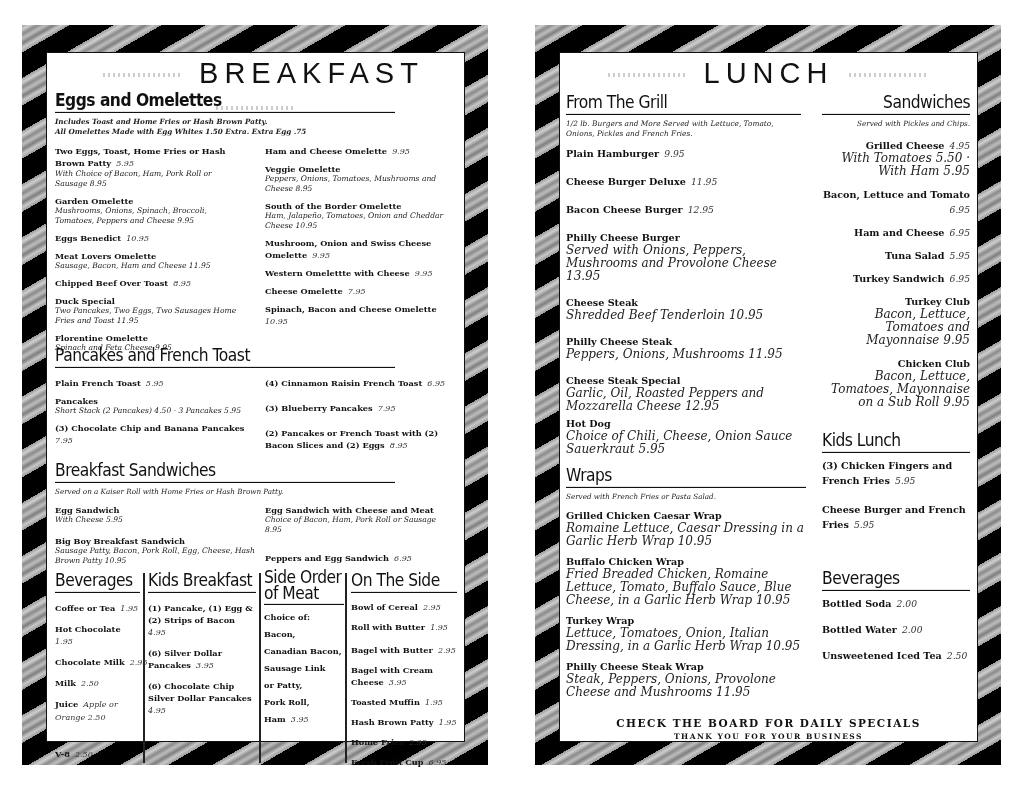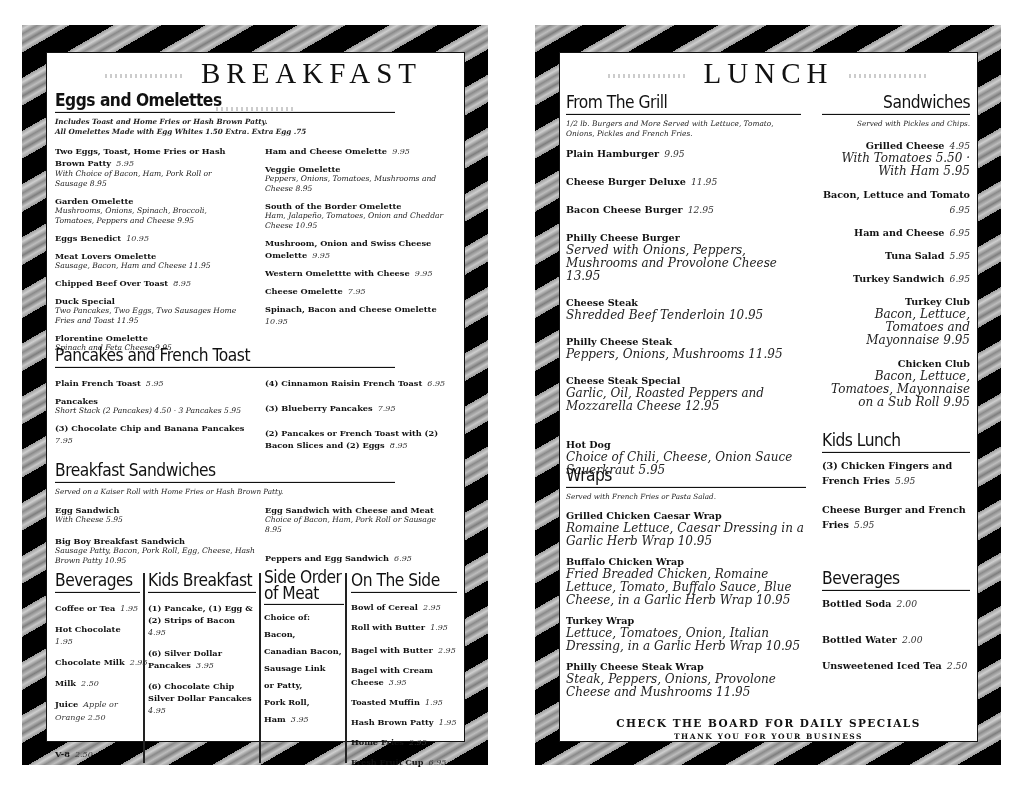--- a/index.html
+++ b/index.html
@@ -15,21 +15,21 @@
         #9a9a9a 22px, #c8c8c8 26px, #7e7e7e 30px, #bdbdbd 34px, #8a8a8a 38px, #cfcfcf 42px, #999 46px);
   }
   .page.left { left: 22px; }
   .page.right { left: 535px; }
   .panel {
     position: absolute; left: 24px; top: 27px; right: 23px; bottom: 23px;
     background: #fff; border: 1.5px solid #111; box-sizing: border-box;
   }
   .banner {
     position: absolute; top: 4px; left: 0; right: 0; text-align: center;
-    font-family: Liberation Serif, serif; font-size: 29px; letter-spacing: 6px; color: #111;
+    font-family: Liberation Sans, sans-serif; font-size: 29px; letter-spacing: 6px; color: #111;
   }
   .banner .dots {
     display: inline-block; width: 80px; height: 4px; vertical-align: middle; margin: 0 16px;
     background: repeating-linear-gradient(90deg, #ccc 0 2px, transparent 2px 5px);
   }
   .sec { position: absolute; }
   .sec-title {
     font-family: "DejaVu Sans", sans-serif; font-size: 15.5px; letter-spacing: -0.5px;
     border-bottom: 1.5px solid #111; padding-bottom: 1px; margin-bottom: 4px; white-space: nowrap;
     transform: scaleY(1.12); transform-origin: bottom left;
@@ -164,21 +164,21 @@
     <div class="col" style="left:6px; top:42px; width:235px;">
       <div class="sec-title">From The Grill</div>
       <div class="note" style="font-size:7.4px">1/2 lb. Burgers and More Served with Lettuce, Tomato, Onions, Pickles and French Fries.</div>
       <div class="item" style="margin-top:6px"><span class="nm">Plain Hamburger</span> <span class="pr">9.95</span></div>
       <div class="item" style="margin-top:13px"><span class="nm">Cheese Burger Deluxe</span> <span class="pr">11.95</span></div>
       <div class="item" style="margin-top:13px"><span class="nm">Bacon Cheese Burger</span> <span class="pr">12.95</span></div>
       <div class="item" style="margin-top:13px"><span class="nm">Philly Cheese Burger</span><span class="ds">Served with Onions, Peppers, Mushrooms and Provolone Cheese 13.95</span></div>
       <div class="item" style="margin-top:11px"><span class="nm">Cheese Steak</span><span class="ds">Shredded Beef Tenderloin 10.95</span></div>
       <div class="item" style="margin-top:11px"><span class="nm">Philly Cheese Steak</span><span class="ds">Peppers, Onions, Mushrooms 11.95</span></div>
       <div class="item" style="margin-top:11px"><span class="nm">Cheese Steak Special</span><span class="ds">Garlic, Oil, Roasted Peppers and Mozzarella Cheese 12.95</span></div>
-      <div class="item" style="margin-top:23px"><span class="nm">Hot Dog</span><span class="ds">Choice of Chili, Cheese, Onion Sauce Sauerkraut 5.95</span></div>
+      <div class="item" style="margin-top:2px"><span class="nm">Hot Dog</span><span class="ds">Choice of Chili, Cheese, Onion Sauce Sauerkraut 5.95</span></div>
     </div>
 
     <div class="col" style="left:6px; top:415px; width:240px;">
       <div class="sec-title">Wraps</div>
       <div class="note">Served with French Fries or Pasta Salad.</div>
       <div class="item" style="margin-top:5px"><span class="nm">Grilled Chicken Caesar Wrap</span><span class="ds">Romaine Lettuce, Caesar Dressing in a Garlic Herb Wrap 10.95</span></div>
       <div class="item" style="margin-top:5px"><span class="nm">Buffalo Chicken Wrap</span><span class="ds">Fried Breaded Chicken, Romaine Lettuce, Tomato, Buffalo Sauce, Blue Cheese, in a Garlic Herb Wrap 10.95</span></div>
       <div class="item" style="margin-top:5px"><span class="nm">Turkey Wrap</span><span class="ds">Lettuce, Tomatoes, Onion, Italian Dressing, in a Garlic Herb Wrap 10.95</span></div>
       <div class="item" style="margin-top:5px"><span class="nm">Philly Cheese Steak Wrap</span><span class="ds">Steak, Peppers, Onions, Provolone Cheese and Mushrooms 11.95</span></div>
     </div>
@@ -197,20 +197,20 @@
 
     <div class="col" style="left:262px; top:380px; width:148px;">
       <div class="sec-title">Kids Lunch</div>
       <div class="item" style="margin-top:2px"><span class="nm">(3) Chicken Fingers and French Fries</span> <span class="pr">5.95</span></div>
       <div class="item" style="margin-top:14px"><span class="nm">Cheese Burger and French Fries</span> <span class="pr">5.95</span></div>
     </div>
 
     <div class="col" style="left:262px; top:518px; width:148px;">
       <div class="sec-title">Beverages</div>
       <div class="item" style="margin-top:4px"><span class="nm">Bottled Soda</span> <span class="pr">2.00</span></div>
-      <div class="item" style="margin-top:21px"><span class="nm">Bottled Water</span> <span class="pr">2.00</span></div>
+      <div class="item" style="margin-top:11px"><span class="nm">Bottled Water</span> <span class="pr">2.00</span></div>
       <div class="item" style="margin-top:11px; white-space:nowrap"><span class="nm">Unsweetened Iced Tea</span> <span class="pr">2.50</span></div>
     </div>
 
     <div class="footer" style="top:679px; font-size:7.5px; letter-spacing:1.5px;">THANK YOU FOR YOUR BUSINESS</div>
     <div class="footer" style="top:664px; font-size:10.5px; letter-spacing:1.5px;">CHECK THE BOARD FOR DAILY SPECIALS</div>
   </div>
 </div>
 
 </body></html>

